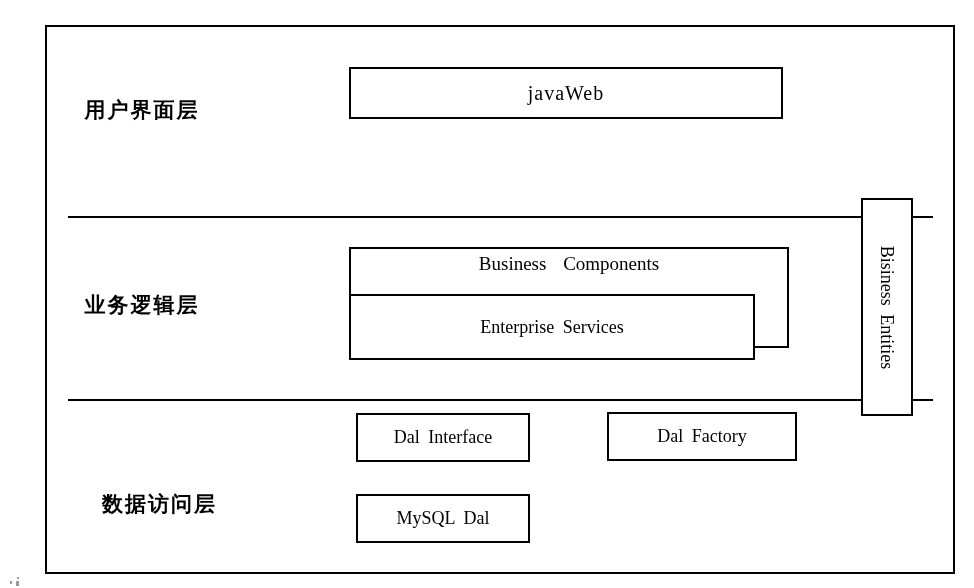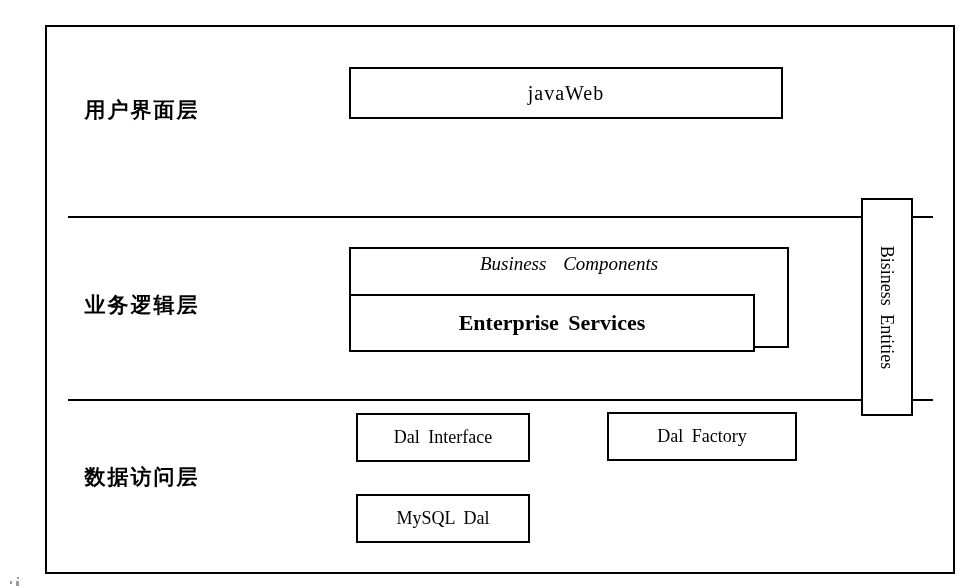--- a/index.html
+++ b/index.html
@@ -34,39 +34,39 @@
     left: 67px; width: 150px;
     text-align: center;
     font-size: 21px;
     font-weight: bold;
     color: #000000;
     letter-spacing: 2px;
     z-index: 1;
   }
   #label-ui  { top: 96px; }
   #label-biz { top: 291px; }
-  #label-dal { top: 463px; }
+  #label-dal { top: 490px; text-align: right; }
   .box {
     position: absolute;
     border: 2px solid #000000;
     background: #ffffff;
     display: flex;
     align-items: center;
     justify-content: center;
     font-size: 19px;
     color: #000000;
     word-spacing: 4px;
     box-sizing: border-box;
     z-index: 2;
   }
   #box-javaweb        { left: 349px; top: 67px;  width: 434px; height: 52px; font-size: 20px; letter-spacing: 1px; }
   #box-uip            { left: 349px; top: 139px; width: 434px; height: 52px; }
   #box-bc             { left: 349px; top: 247px; width: 440px; height: 101px; align-items: flex-start; background: transparent; }
-  #box-bc .bc-label   { height: 30px; display: flex; align-items: center; word-spacing: 12px; font-style: italic; }
-  #box-es             { left: 349px; top: 294px; width: 406px; height: 58px; font-size: 22px; z-index: 3; font-weight: bold; }
+  #box-bc .bc-label   { height: 30px; display: flex; align-items: center; word-spacing: 12px; }
+  #box-es             { left: 349px; top: 294px; width: 406px; height: 66px; font-size: 18px; z-index: 3; }
   #box-dal-interface  { left: 356px; top: 413px; width: 174px; height: 49px; font-size: 18px; }
   #box-dal-factory    { left: 607px; top: 412px; width: 190px; height: 49px; font-size: 18px; }
   #box-mysql-dal      { left: 356px; top: 494px; width: 174px; height: 49px; font-size: 18px; }
   #box-mysql-daab     { left: 607px; top: 495px; width: 196px; height: 50px; font-size: 18px; }
   #box-be             { left: 861px; top: 198px; width: 52px; height: 218px; z-index: 4; }
   #box-be .vtext {
     transform: rotate(90deg);
     white-space: nowrap;
     font-size: 18px;
     word-spacing: 4px;

